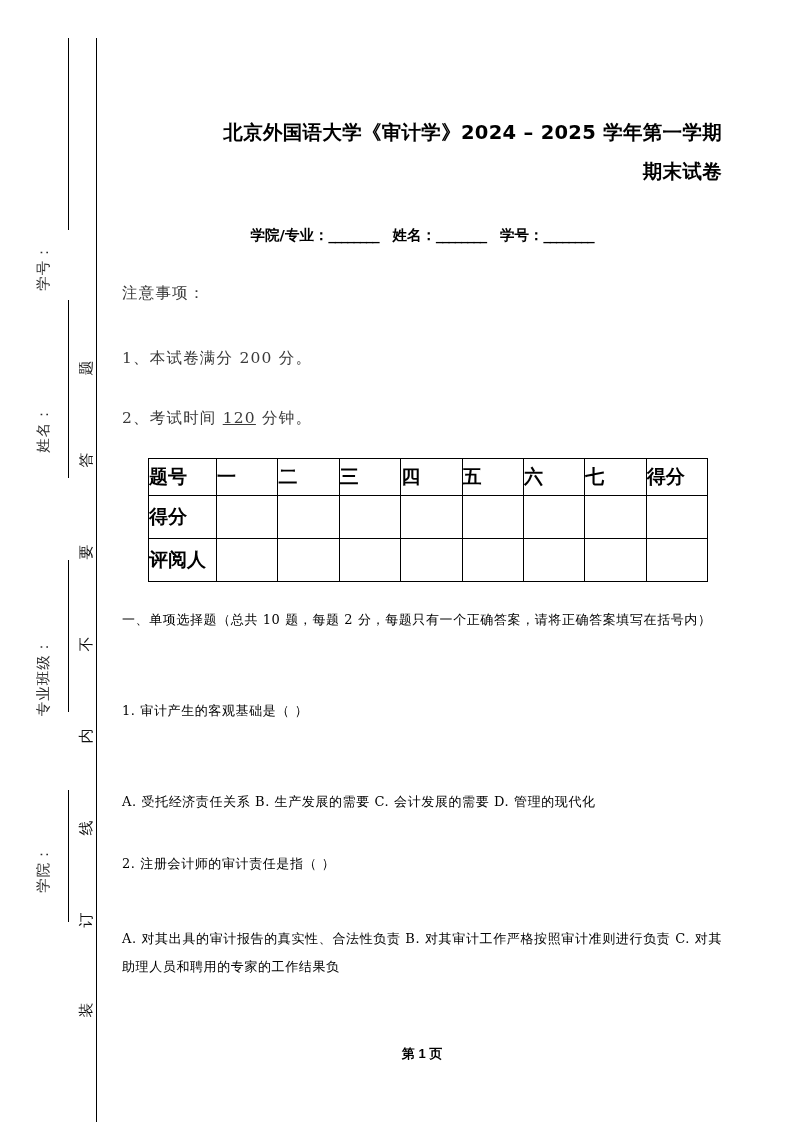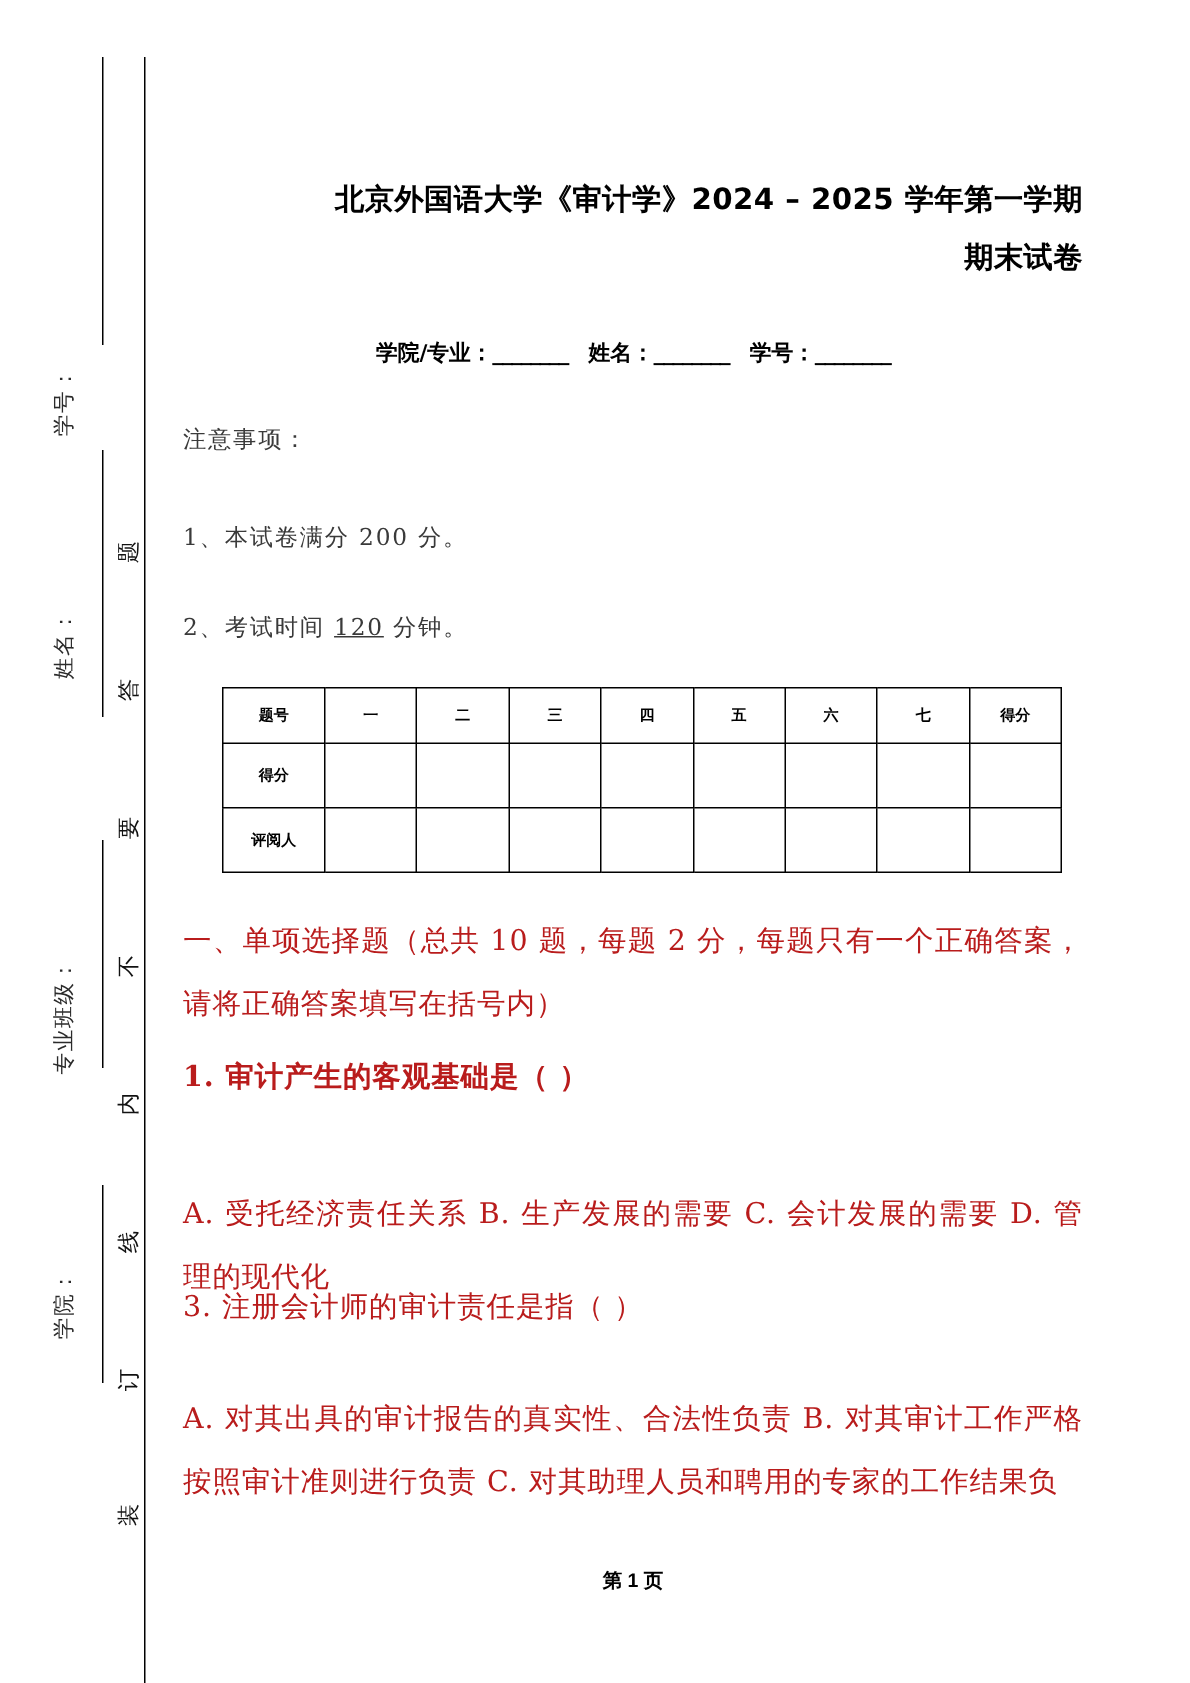--- a/index.html
+++ b/index.html
@@ -118,44 +118,44 @@
     position: absolute;
     left: 26px;
     top: 458px;
     border-collapse: collapse;
     table-layout: fixed;
     width: 560px;
     font-family: "DejaVu Sans", "Liberation Sans", sans-serif;
   }
   #score-table td, #score-table th {
     border: 1.4px solid #000;
-    text-align: center;
+    text-align: left;
     vertical-align: middle;
     font-weight: bold;
-    font-size: 10px;
+    font-size: 19px;
     color: #000;
     padding: 0;
   }
   #score-table col.lead { width: 68px; }
   #score-table tr.head td { height: 36px; }
   #score-table tr.body td { height: 42px; }
 
   
   .q-block {
     position: absolute;
     left: 0;
     width: 600px;
-    font-size: 19px;
-    line-height: 42px;
-    color: #b91c1c;
+    font-size: 13px;
+    line-height: 28px;
+    color: #000000;
     letter-spacing: 0.6px;
     text-align: justify;
   }
   #section-1-heading { top: 606px; }
-  #q1-stem { top: 697px; font-weight: bold; }
+  #q1-stem { top: 697px; }
   #q1-options { top: 770px; margin-top: 18px; }
   #q2-stem { top: 850px; }
   #q2-options { top: 925px; }
 
   #page-footer {
     position: absolute;
     left: 0;
     top: 1045px;
     width: 600px;
     text-align: center;
@@ -253,17 +253,17 @@
         <td></td>
       </tr>
     </tbody>
   </table>
 
   <div class="q-block" id="section-1-heading">一、单项选择题（总共 10 题，每题 2 分，每题只有一个正确答案，请将正确答案填写在括号内）</div>
 
   <div class="q-block" id="q1-stem">1. 审计产生的客观基础是（  ）</div>
   <div class="q-block" id="q1-options">A. 受托经济责任关系   B. 生产发展的需要   C. 会计发展的需要   D. 管理的现代化</div>
 
-  <div class="q-block" id="q2-stem">3. 注册会计师的审计责任是指（  ）</div>
+  <div class="q-block" id="q2-stem">2. 注册会计师的审计责任是指（  ）</div>
   <div class="q-block" id="q2-options">A. 对其出具的审计报告的真实性、合法性负责   B. 对其审计工作严格按照审计准则进行负责   C. 对其助理人员和聘用的专家的工作结果负</div>
 
   <div id="page-footer">第 1 页</div>
 </div>
 
 </body></html>

